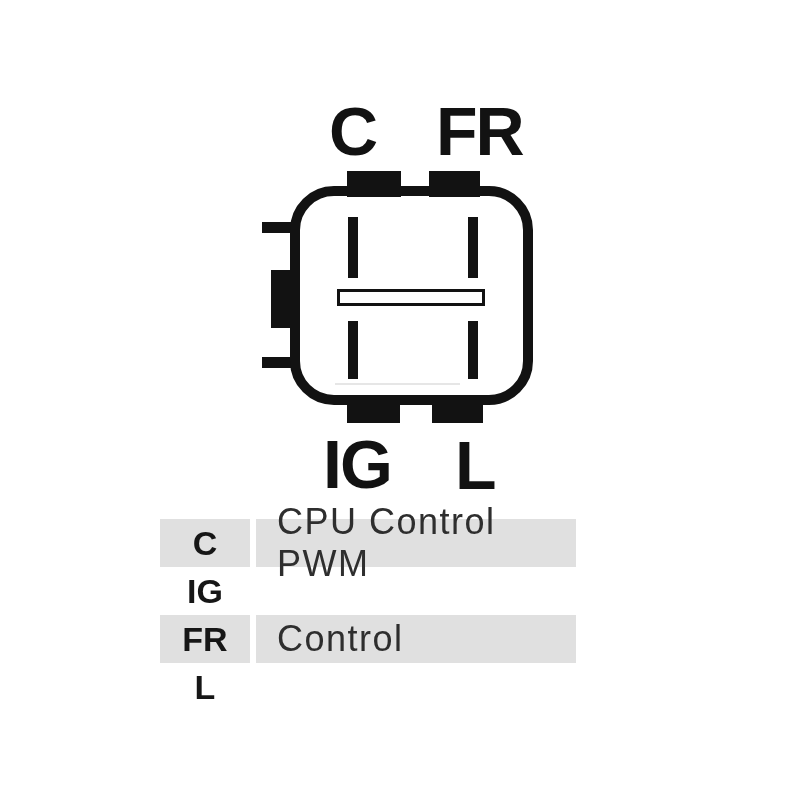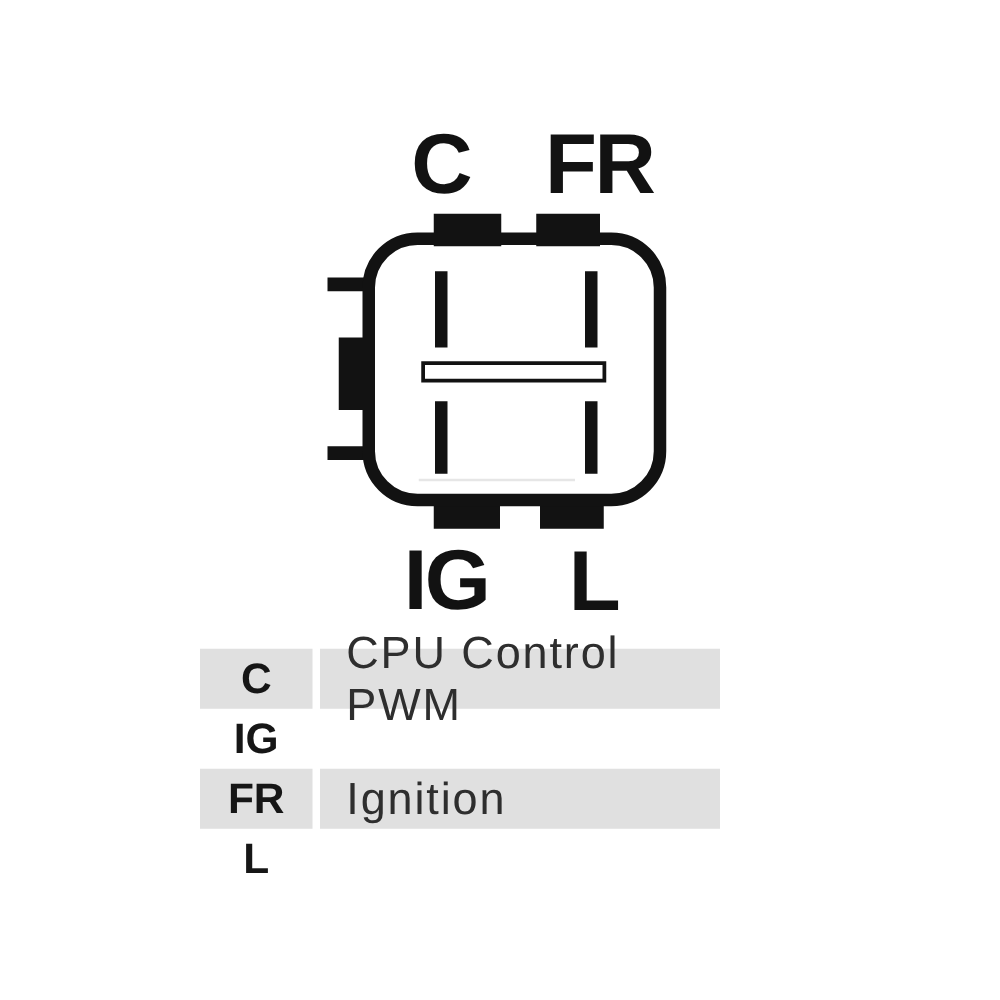--- a/index.html
+++ b/index.html
@@ -131,20 +131,20 @@
   <div class="legend">
     <div class="legend-row alt">
       <div class="cell-key">C</div>
       <div class="cell-value">CPU Control PWM</div>
     </div>
     <div class="legend-row">
       <div class="cell-key">IG</div>
     </div>
     <div class="legend-row alt">
       <div class="cell-key">FR</div>
-      <div class="cell-value">Ignition</div>
+      <div class="cell-value">Control</div>
     </div>
     <div class="legend-row">
       <div class="cell-key">L</div>
     </div>
   </div>
 
 </div>
 
 </body></html>

